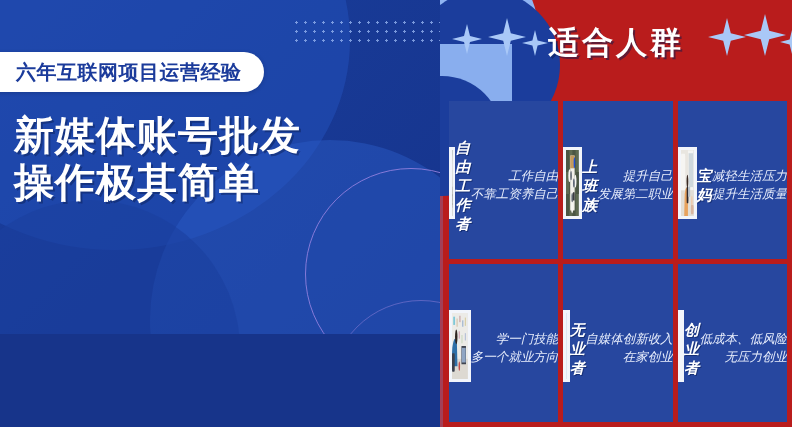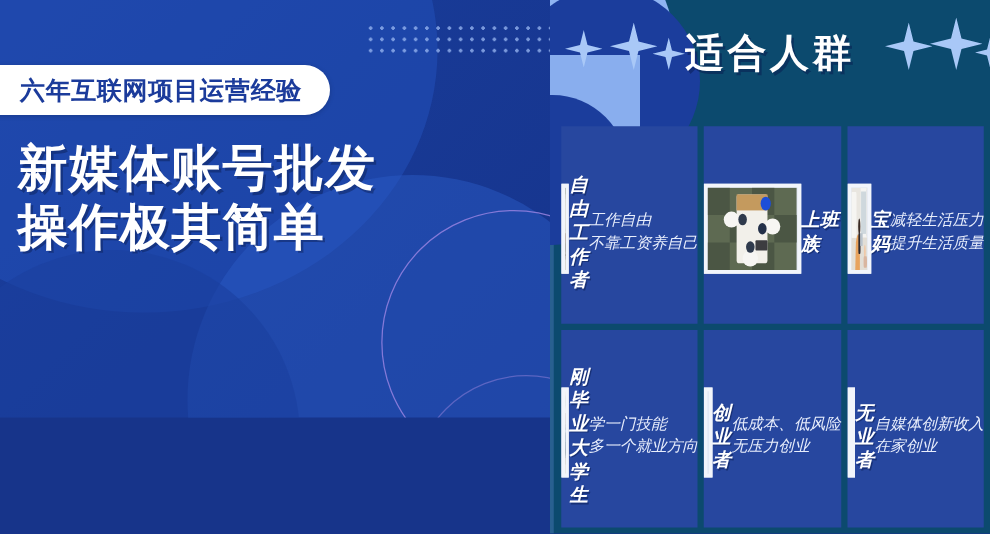--- a/index.html
+++ b/index.html
@@ -49,21 +49,21 @@
   .hl1{font-size:40px;font-weight:bold;color:#ffffff;letter-spacing:1px;line-height:1.18;
     text-shadow:2px 2px 0 rgba(10,28,80,.45);}
   .hl2{font-size:40px;font-weight:bold;color:#ffffff;letter-spacing:1px;line-height:1.18;
     padding-right:22px;text-shadow:2px 2px 0 rgba(10,28,80,.45);}
 
   .subline{position:absolute;left:16px;top:266px;font-size:27px;font-weight:bold;color:#ffffff;
     letter-spacing:1px;text-shadow:2px 2px 0 rgba(10,28,80,.4);}
 
   
   .right-panel{position:absolute;left:440px;top:0;width:352px;height:427px;overflow:hidden;
-    background:#0c4a6e;}
+    background:#b91c1c;}
   .rp-divider{position:absolute;left:0;top:0;width:3px;height:427px;background:rgba(110,150,225,.30);}
   .wave{position:absolute;left:-52px;top:-46px;width:150px;height:150px;border-radius:50%;
     background:#8fb4f2;}
   .wave2{position:absolute;left:-30px;top:-10px;width:150px;height:150px;border-radius:50%;
     background:#1b3d9c;}
   .wave3{position:absolute;left:-58px;top:44px;width:130px;height:120px;border-radius:0 0 0 100%;
     background:#8fb4f2;opacity:.95;}
   .wave4{position:absolute;left:-58px;top:76px;width:120px;height:120px;border-radius:50%;
     background:#1b3d9c;}
 
@@ -77,21 +77,21 @@
   .card-grid{position:absolute;left:9px;top:101px;width:338px;
     display:grid;grid-template-columns:repeat(3,1fr);grid-template-rows:repeat(2,158px);
     gap:5px 5px;}
   .card{background:#27479f;display:flex;flex-direction:row;align-items:center;
     padding-top:5px;overflow:hidden;font-style:italic;}
   .thumb{width:100%;max-width:104px;height:72px;background:#dfe6f2;border:3px solid #f2f5fb;
     box-sizing:border-box;overflow:hidden;position:relative;}
   .thumb svg{display:block;width:100%;height:100%;}
   .card-title{margin-top:7px;font-size:15px;font-weight:bold;color:#ffffff;letter-spacing:.5px;
     text-shadow:1px 1px 0 rgba(8,26,78,.5);}
-  .card-desc{margin-top:5px;font-size:12.5px;color:#e8eefc;line-height:1.45;text-align:left;}
+  .card-desc{margin-top:5px;font-size:12.5px;color:#e8eefc;line-height:1.45;text-align:right;}
   .card-desc div{white-space:nowrap;}
 </style>
 </head>
 <body>
 
 <div class="poster">
 
   <div class="left-panel">
     <div class="blob-a"></div>
     <div class="blob-b"></div>
@@ -170,20 +170,24 @@
             <ellipse cx="76" cy="34" rx="9" ry="7" fill="#f7f6f3"></ellipse>
             <ellipse cx="50" cy="62" rx="9" ry="7" fill="#f7f6f3"></ellipse>
             <circle cx="41" cy="28" r="5" fill="#2f3a4c"></circle>
             <circle cx="64" cy="36" r="5" fill="#243049"></circle>
             <circle cx="50" cy="52" r="5" fill="#2f3a4c"></circle>
             <circle cx="68" cy="14" r="6" fill="#1d4ed8"></circle>
             <rect x="56" y="46" width="14" height="9" rx="1" fill="#3c3c40"></rect>
           </svg>
         </div>
         <div class="card-title">上班族</div>
+        <div class="card-desc">
+          <div>提升自己</div>
+          <div>发展第二职业</div>
+        </div>
       </div>
 
       <div class="card">
         <div class="thumb">
           <svg viewBox="0 0 104 72" preserveAspectRatio="none" aria-hidden="true">
             <rect width="104" height="72" fill="#e9e6e0"></rect>
             <rect x="62" y="2" width="38" height="40" fill="#cfd8dd"></rect>
             <rect x="62" y="2" width="38" height="40" fill="none" stroke="#f4f4f2" stroke-width="3"></rect>
             <rect x="0" y="4" width="34" height="42" rx="4" fill="#f6f5f2"></rect>
             <rect x="0" y="44" width="104" height="28" fill="#e2ded6"></rect>
@@ -217,24 +221,46 @@
             <rect x="84" y="22" width="8" height="8" fill="#b8c2d8"></rect>
             <rect x="0" y="50" width="104" height="22" fill="#ddd9d2"></rect>
             <rect x="62" y="36" width="30" height="20" rx="1" fill="#3f4450"></rect>
             <rect x="64" y="38" width="26" height="16" fill="#8fa5c4"></rect>
             <path d="M2 38 q14 -16 30 -6 l4 26 l-40 0 z" fill="#2e6fa8"></path>
             <circle cx="28" cy="26" r="8" fill="#2f2520"></circle>
             <rect x="0" y="44" width="18" height="20" rx="3" fill="#3a3f4c"></rect>
             <circle cx="48" cy="58" r="5" fill="#c44b4b"></circle>
           </svg>
         </div>
-        <div class="card-title">刚毕业大学生</div>
         <div class="card-desc">
           <div>学一门技能</div>
           <div>多一个就业方向</div>
+        </div>
+      </div>
+
+      <div class="card">
+        <div class="thumb">
+          <svg viewBox="0 0 104 72" preserveAspectRatio="none" aria-hidden="true">
+            <rect width="104" height="72" fill="#f4f3f1"></rect>
+            <rect x="0" y="58" width="104" height="14" fill="#d6d3ce"></rect>
+            <path d="M30 26 q22 -22 42 2 l2 32 l-48 0 z" fill="#26262b"></path>
+            <ellipse cx="51" cy="22" rx="15" ry="15" fill="#5a3f2e"></ellipse>
+            <path d="M36 18 q15 -14 30 0 l2 26 q-16 10 -34 0 z" fill="#6b4a34"></path>
+            <ellipse cx="51" cy="30" rx="9" ry="11" fill="#f0cdb0"></ellipse>
+            <ellipse cx="45" cy="34" rx="5" ry="7" fill="#f5d6bb"></ellipse>
+            <ellipse cx="57" cy="34" rx="5" ry="7" fill="#f5d6bb"></ellipse>
+            <rect x="62" y="42" width="34" height="22" rx="1" fill="#c8ccd4"></rect>
+            <rect x="64" y="44" width="30" height="17" fill="#9aa6bb"></rect>
+            <rect x="0" y="50" width="20" height="8" fill="#e4e1dc"></rect>
+          </svg>
+        </div>
+        <div class="card-title">无业者</div>
+        <div class="card-desc">
+          <div>自媒体创新收入</div>
+          <div>在家创业</div>
         </div>
       </div>
 
       <div class="card">
         <div class="thumb">
           <svg viewBox="0 0 104 72" preserveAspectRatio="none" aria-hidden="true">
             <rect width="104" height="72" fill="#cfcec9"></rect>
             <rect x="0" y="0" width="104" height="30" fill="#d6d4cd"></rect>
             <rect x="34" y="2" width="44" height="24" fill="#f7f7f5" stroke="#b8b6b0"></rect>
             <line x1="40" y1="8" x2="72" y2="8" stroke="#9aa0b0" stroke-width="1.2"></line>
@@ -253,38 +279,15 @@
             <rect x="76" y="42" width="18" height="18" fill="#8a8a88"></rect>
           </svg>
         </div>
         <div class="card-title">创业者</div>
         <div class="card-desc">
           <div>低成本、低风险</div>
           <div>无压力创业</div>
         </div>
       </div>
 
-      <div class="card">
-        <div class="thumb">
-          <svg viewBox="0 0 104 72" preserveAspectRatio="none" aria-hidden="true">
-            <rect width="104" height="72" fill="#f4f3f1"></rect>
-            <rect x="0" y="58" width="104" height="14" fill="#d6d3ce"></rect>
-            <path d="M30 26 q22 -22 42 2 l2 32 l-48 0 z" fill="#26262b"></path>
-            <ellipse cx="51" cy="22" rx="15" ry="15" fill="#5a3f2e"></ellipse>
-            <path d="M36 18 q15 -14 30 0 l2 26 q-16 10 -34 0 z" fill="#6b4a34"></path>
-            <ellipse cx="51" cy="30" rx="9" ry="11" fill="#f0cdb0"></ellipse>
-            <ellipse cx="45" cy="34" rx="5" ry="7" fill="#f5d6bb"></ellipse>
-            <ellipse cx="57" cy="34" rx="5" ry="7" fill="#f5d6bb"></ellipse>
-            <rect x="62" y="42" width="34" height="22" rx="1" fill="#c8ccd4"></rect>
-            <rect x="64" y="44" width="30" height="17" fill="#9aa6bb"></rect>
-            <rect x="0" y="50" width="20" height="8" fill="#e4e1dc"></rect>
-          </svg>
-        </div>
-        <div class="card-title">无业者</div>
-        <div class="card-desc">
-          <div>自媒体创新收入</div>
-          <div>在家创业</div>
-        </div>
-      </div>
-
     </div>
   </div>
 </div>
 
 </body></html>

